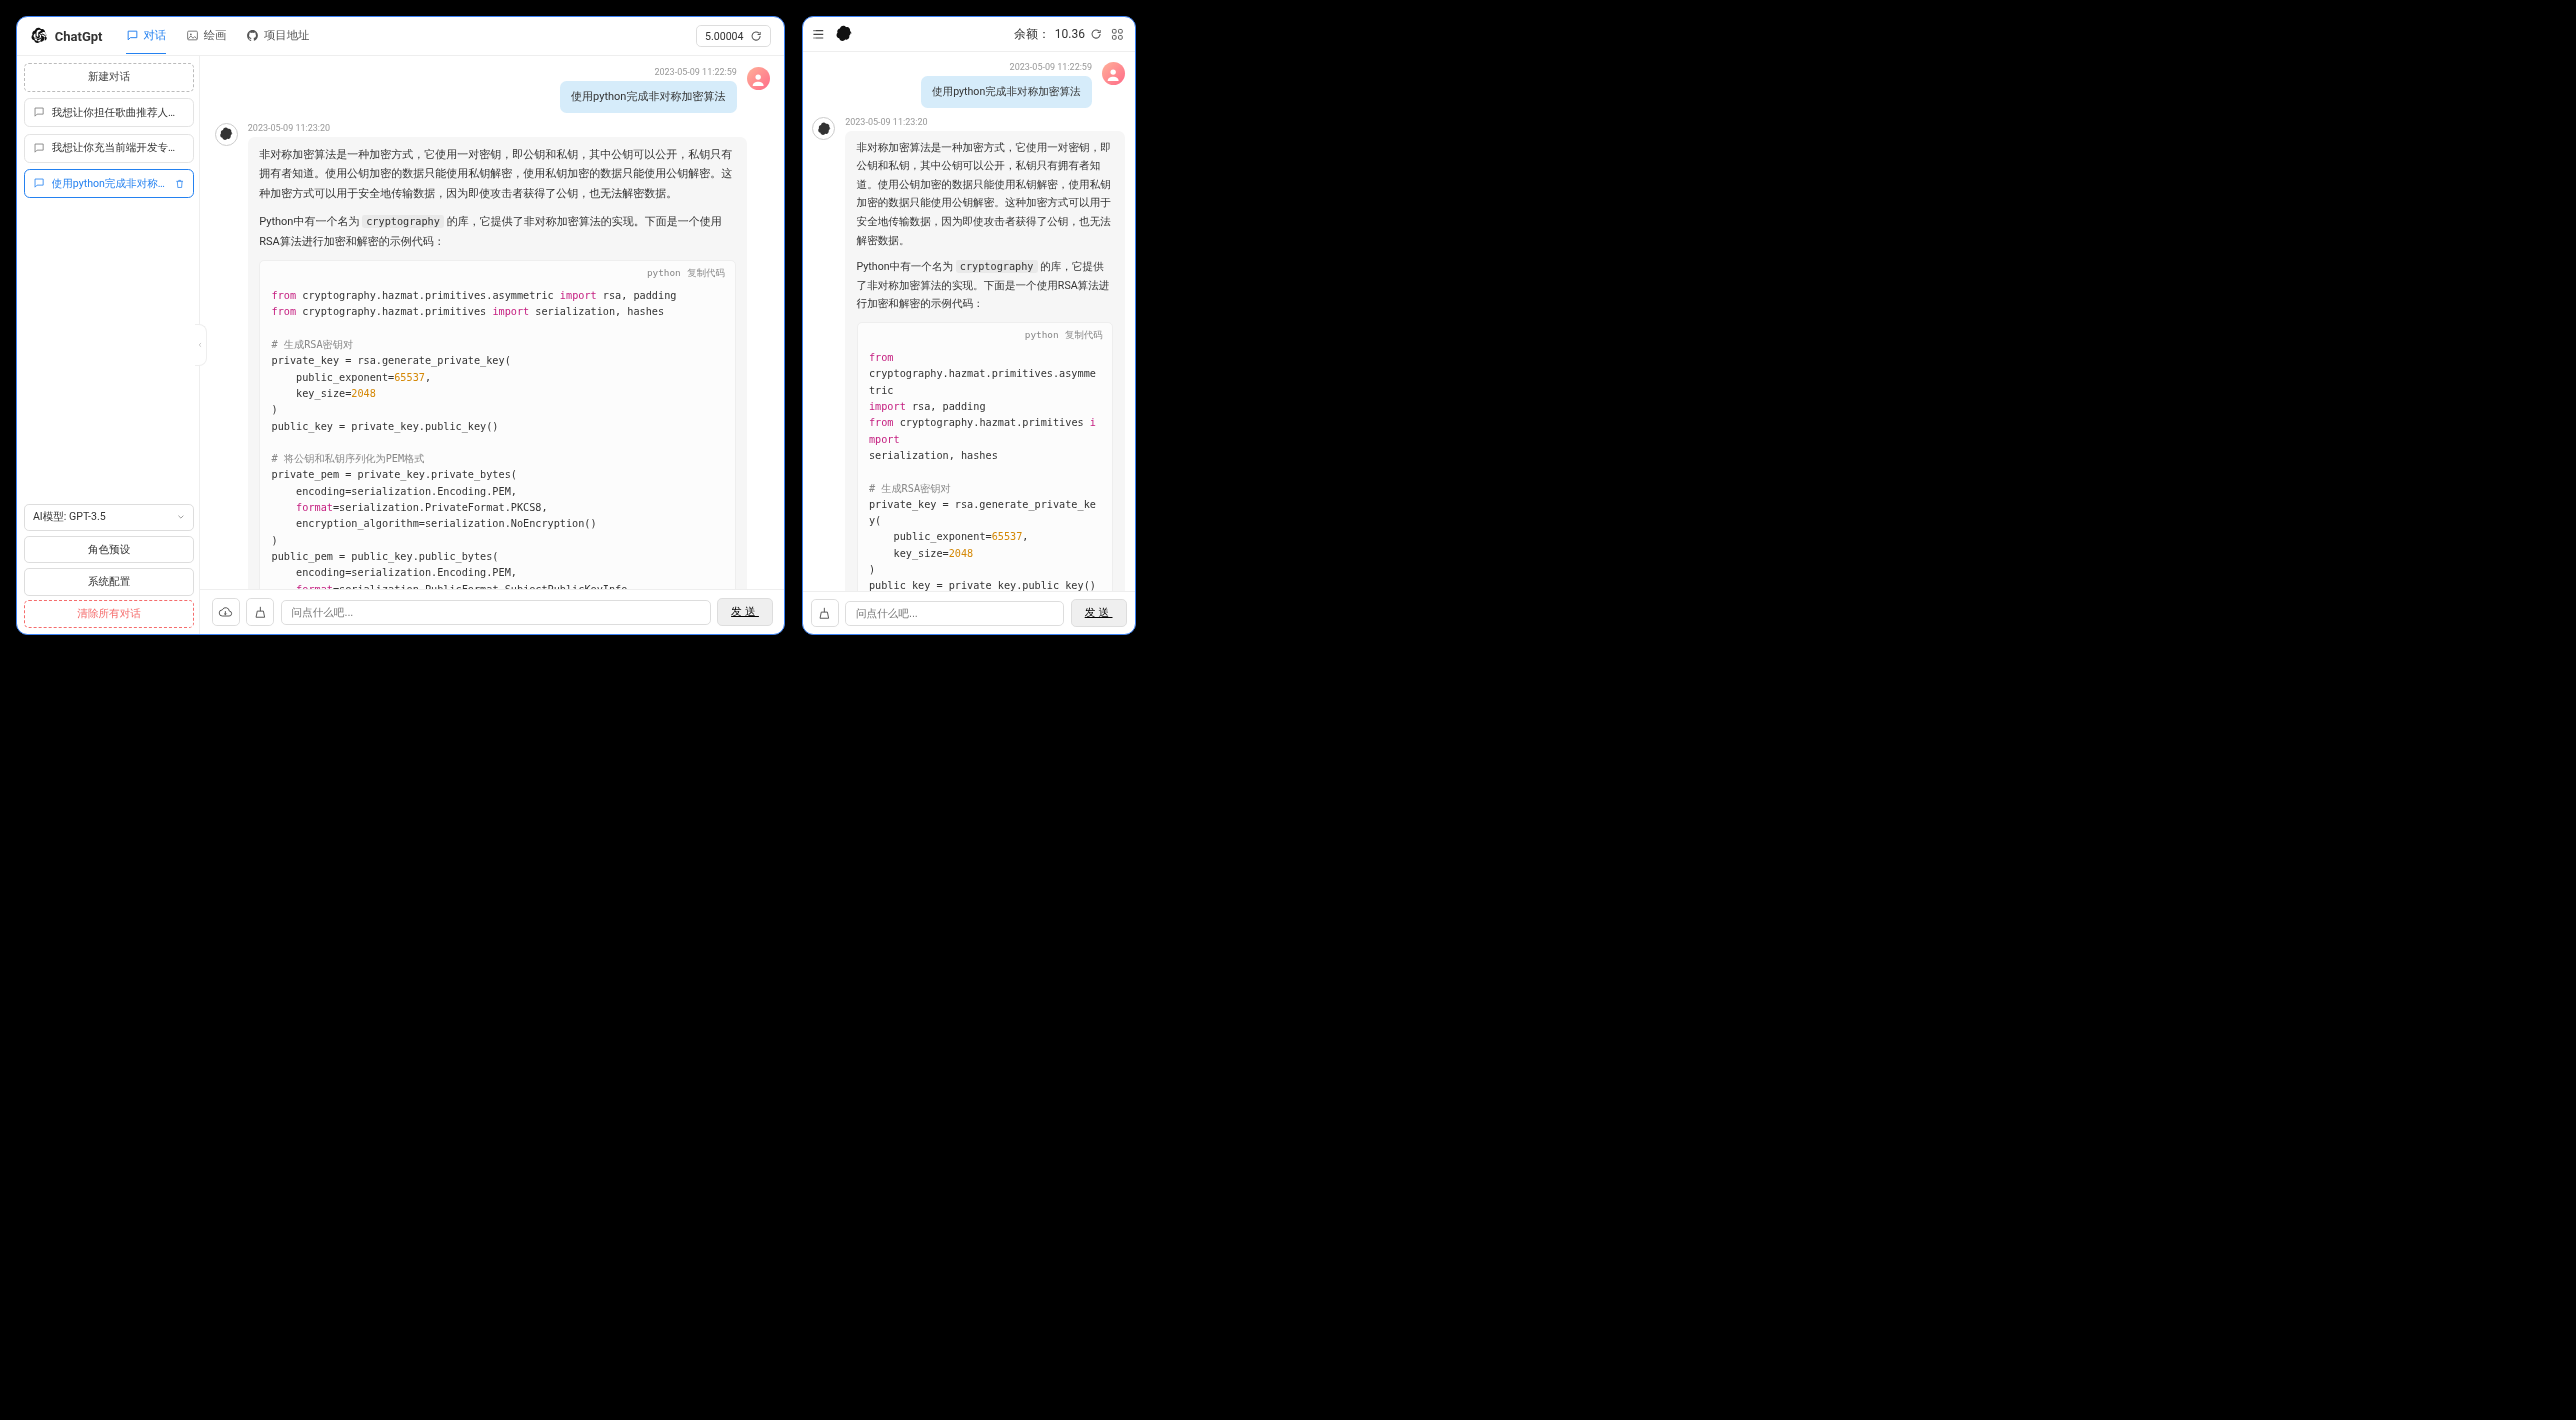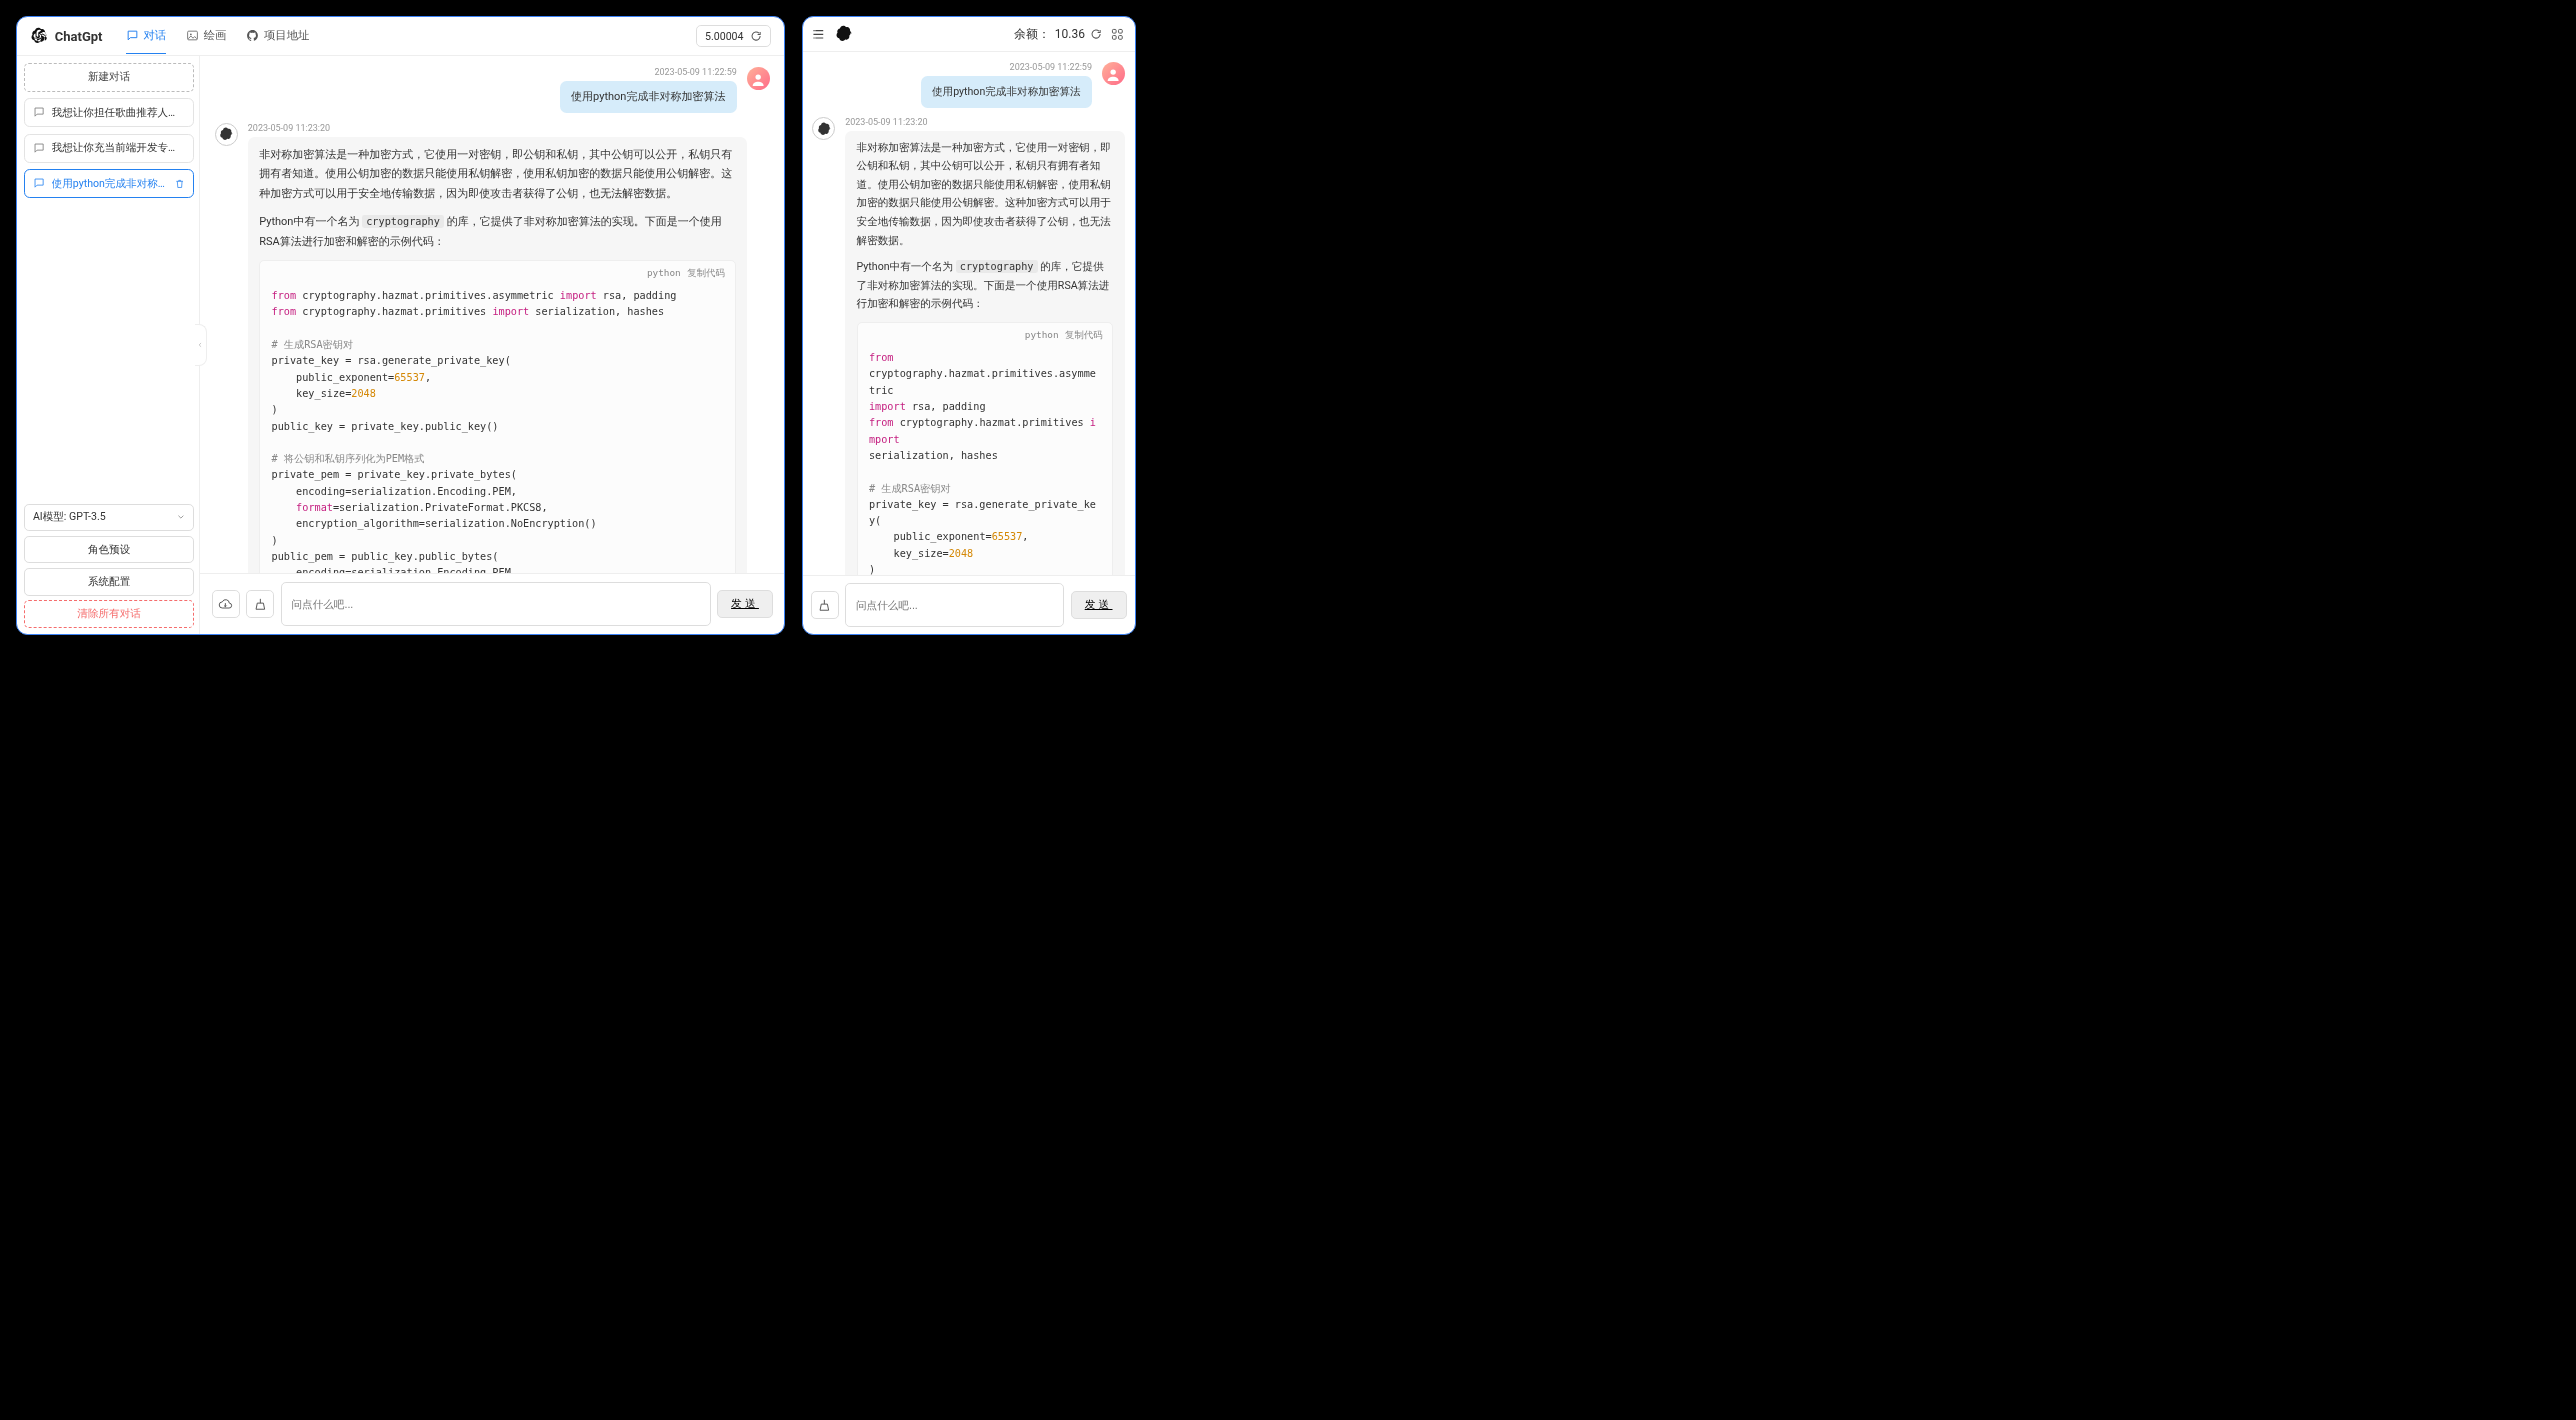--- a/index.html
+++ b/index.html
@@ -116,21 +116,21 @@
 
 .input-footer {
   border-top: 0.8px solid #eee; padding: 8.1px 11.4px;
   display: flex; align-items: center; gap: 6.5px;
 }
 .icon-btn {
   border: 0.8px solid #ddd; border-radius: 4.9px; width: 28px; height: 28px;
   display: flex; align-items: center; justify-content: center; cursor: pointer;
 }
 .text-input {
-  flex: 1; border: 0.8px solid #ddd; border-radius: 4.9px; height: 44px;
+  flex: 1; border: 0.8px solid #ddd; border-radius: 4.9px; height: 25px;
   padding: 0 9.8px; font-size: 10.6px; outline: none;
 }
 .send-btn {
   border: 0.8px solid #ddd; border-radius: 4.9px; padding: 0 13px; height: 28px;
   font-size: 10.6px; cursor: pointer; letter-spacing: 3.3px; text-decoration: underline;
 }
 
 
 .header-mobile {
   display: flex; align-items: center; padding: 8.1px 9.8px 8.1px 8.1px;

